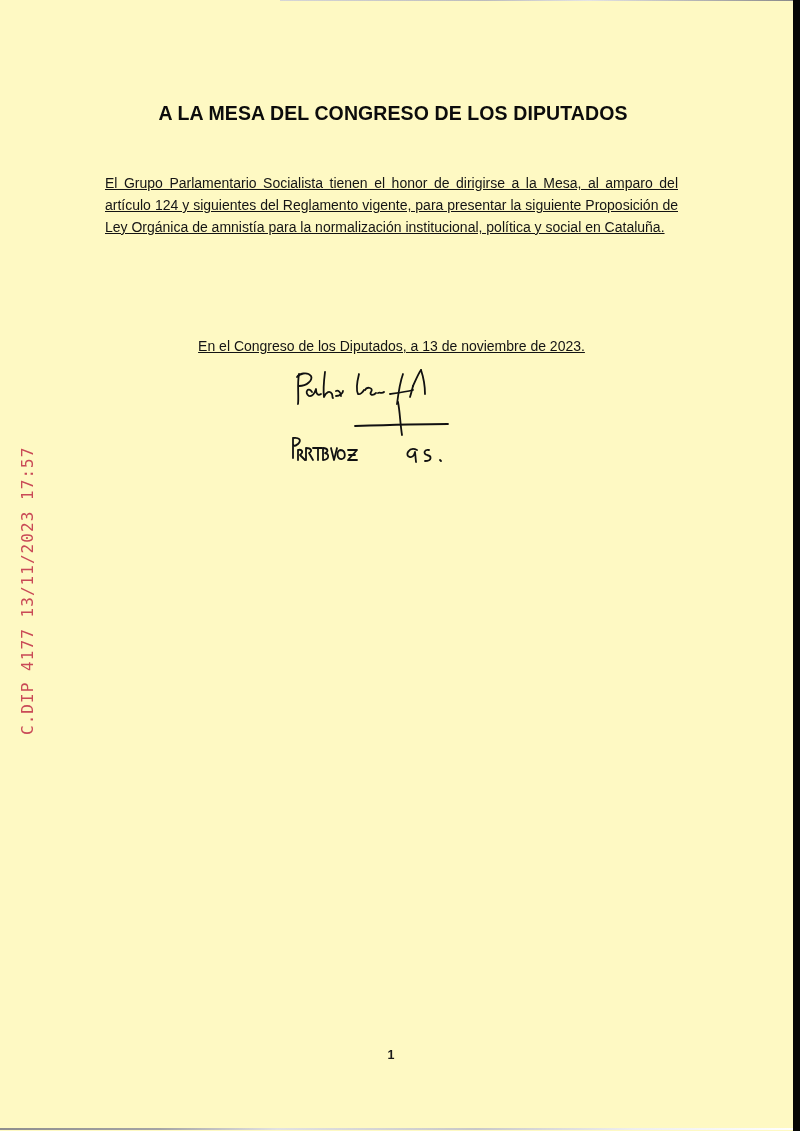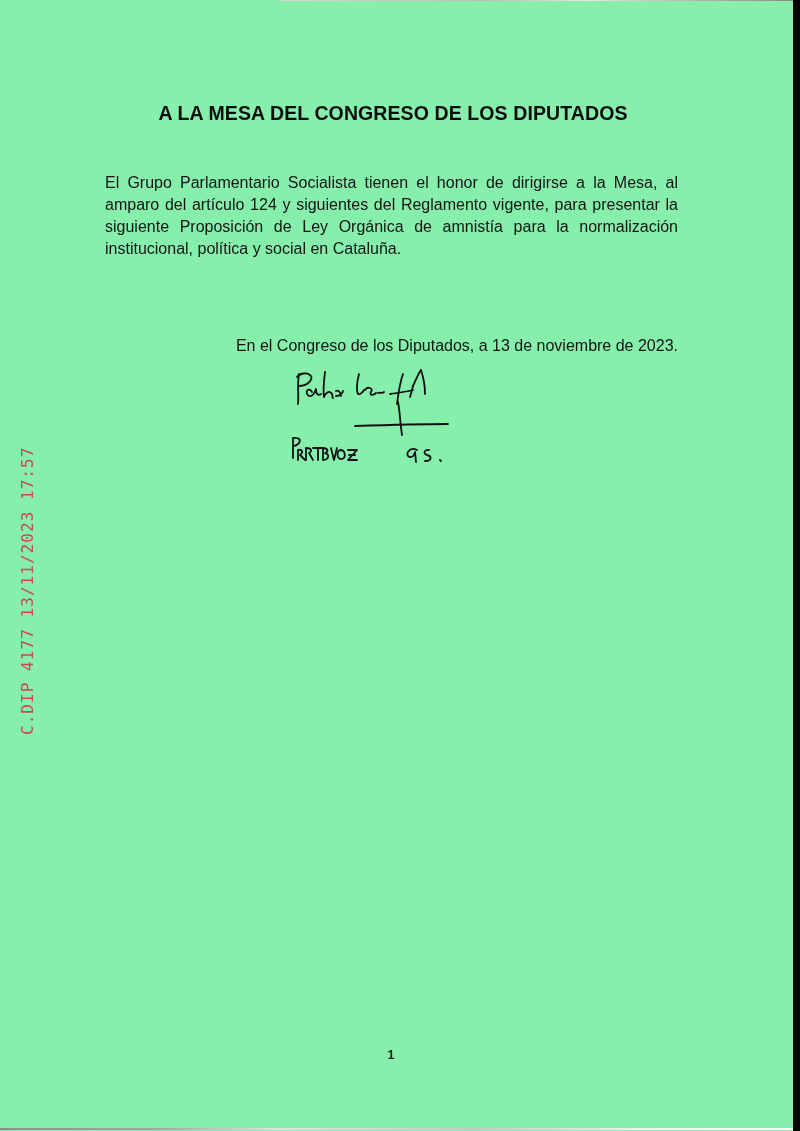--- a/index.html
+++ b/index.html
@@ -13,21 +13,21 @@
       position: relative;
       overflow: hidden;
       font-family: "Liberation Sans", sans-serif;
       color: #111111;
     }
     .page {
       position: absolute;
       left: 0; top: 0;
       width: 793px;
       height: 1131px;
-      background: #86efac;
+      background: #fef9c3;
     }
     .right-edge {
       position: absolute;
       top: 0;
       right: 0;
       width: 7px;
       height: 1131px;
       background: #060606;
     }
     .top-scan-line {
@@ -54,28 +54,29 @@
       text-align: center;
       font-weight: bold;
       font-size: 19.5px;
       letter-spacing: 0.1px;
       color: #0c0c0c;
     }
     .body-text {
       position: absolute;
       left: 105px;
       width: 573px;
-      font-size: 16px;
+      font-size: 14px;
       line-height: 22px;
       text-align: justify;
       color: #141414;
+      text-decoration: underline;
     }
     .p1 { top: 172px; }
     .p2 { top: 260px; }
-    .p3 { top: 335px; text-align: right; }
+    .p3 { top: 335px; text-align: center; }
     .signature {
       position: absolute;
       left: 285px;
       top: 362px;
       width: 185px;
       height: 105px;
     }
     .stamp {
       position: absolute;
       left: 18px;

